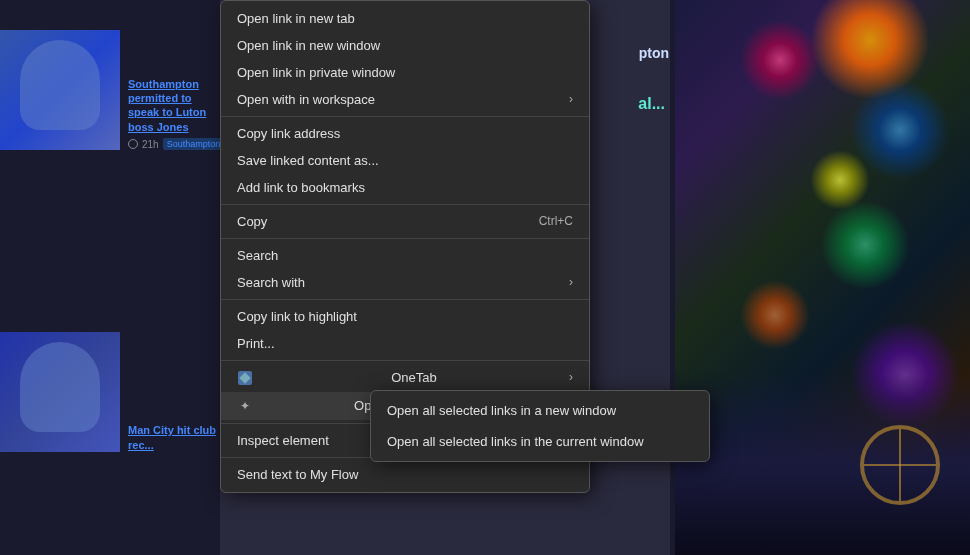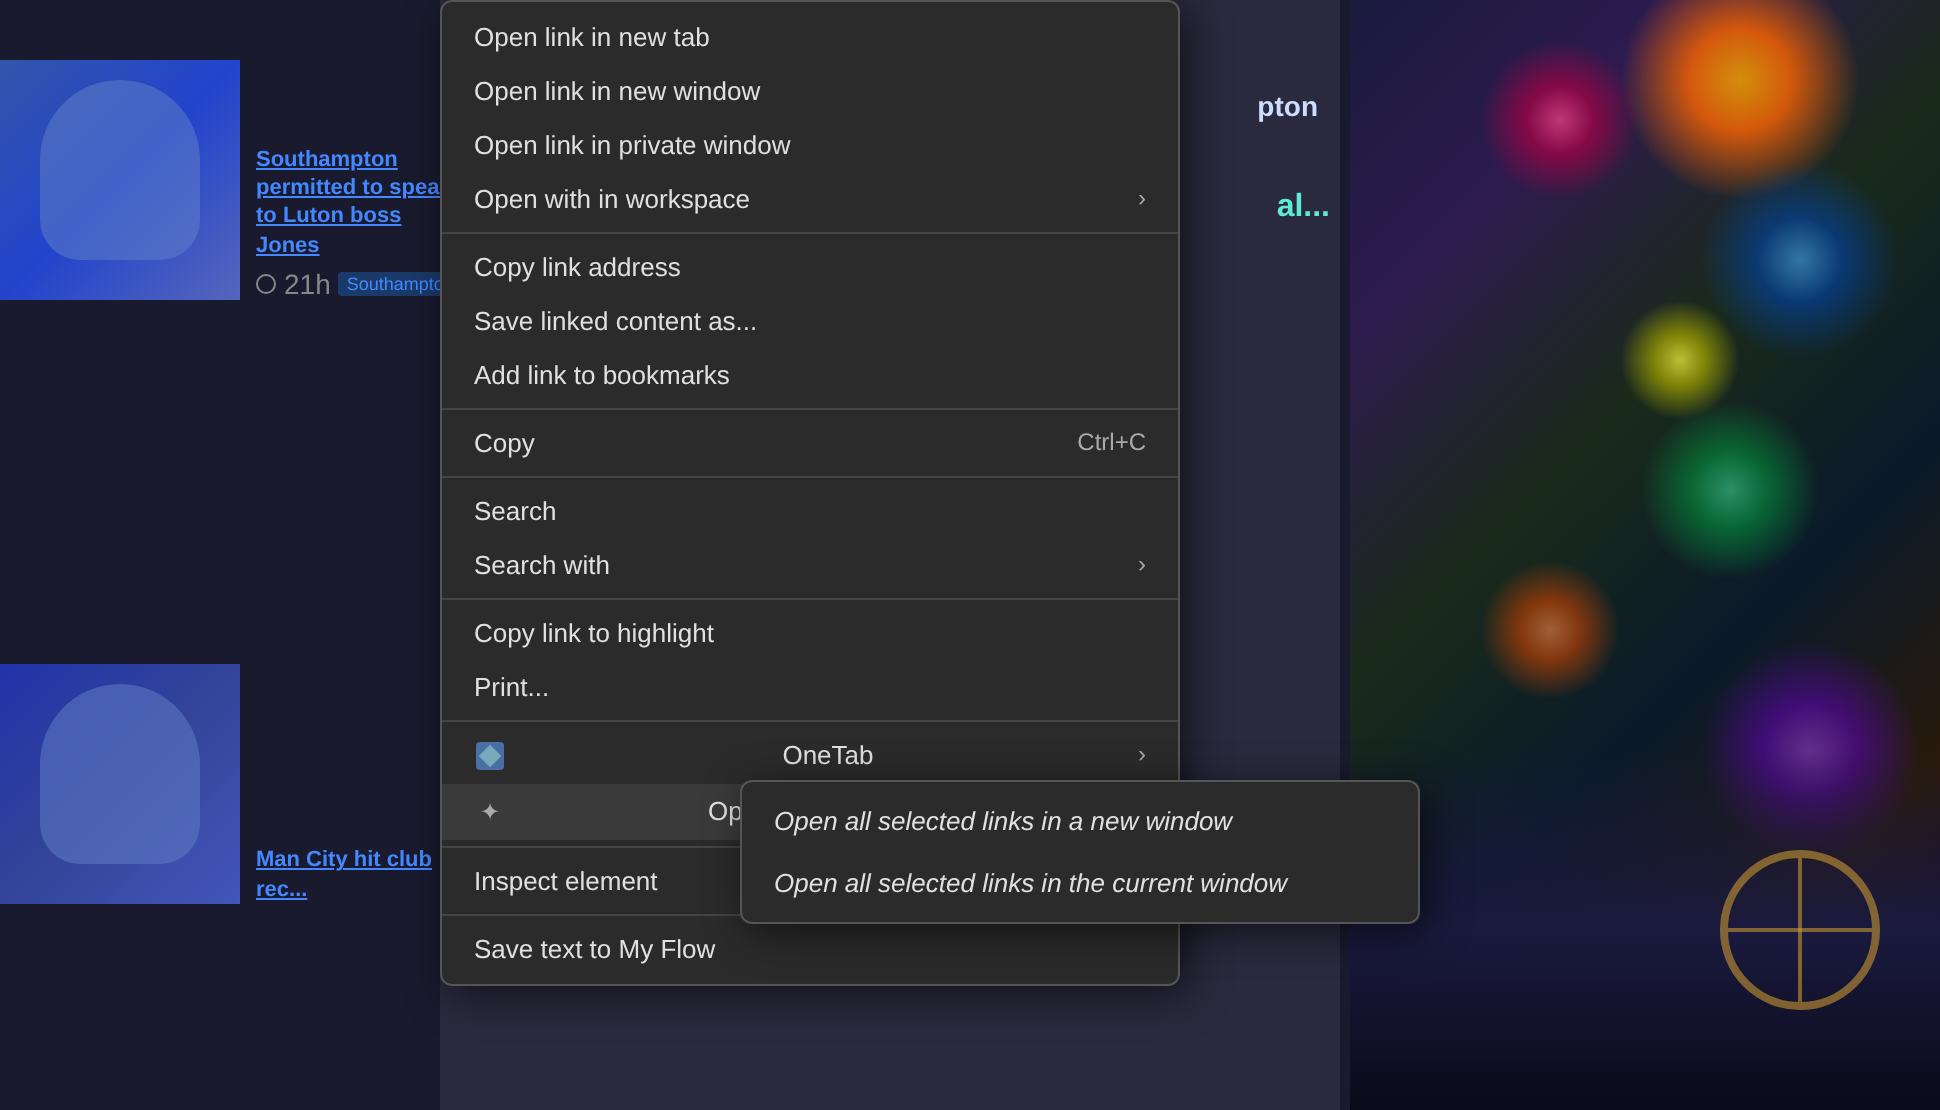--- a/index.html
+++ b/index.html
@@ -176,42 +176,42 @@
       align-items: center;
       gap: 4px;
       margin-top: 4px;
     }
     .news-time-icon {
       width: 10px; height: 10px;
       border: 1.5px solid #888;
       border-radius: 50%;
     }
     .news-time {
-      font-size: 14px;
+      font-size: 10px;
       color: #888;
     }
     .news-tag {
       font-size: 9px;
       background: #1a3a6a;
       color: #4488ff;
       padding: 1px 4px;
       border-radius: 2px;
     }
 
     
     .right-content {
       position: absolute;
       left: 220px; top: 0;
       width: 455px;
       height: 555px;
       z-index: 1;
     }
     .partial-text-1 {
       position: absolute;
-      top: 45px; right: 16px;
+      top: 45px; right: 6px;
       font-size: 14px;
       color: #ccddff;
       font-weight: 600;
       padding-left: 36px;
     }
     .partial-text-2 {
       position: absolute;
       top: 95px; right: 10px;
       font-size: 16px;
       color: #5eead4;
@@ -294,21 +294,20 @@
       border-radius: 6px;
       box-shadow: 4px 4px 20px rgba(0,0,0,0.6);
       z-index: 101;
       padding: 4px 0;
     }
     .submenu-item {
       padding: 8px 16px;
       cursor: pointer;
       color: #e0e0e0;
       font-size: 13px;
-      font-style: italic;
     }
   </style>
 </head>
 <body>
 
 <div class="bg-left"></div>
 <div class="bg-right"></div>
 <div class="bg-fireworks">
   <div class="firework fw1"></div>
   <div class="firework fw2"></div>
@@ -412,20 +411,20 @@
       <span class="label">Open Selected Links</span>
       <span class="arrow">›</span>
     </div>
     <div class="menu-separator"></div>
     <div class="menu-item">
       <span class="label">Inspect element</span>
       <span class="shortcut">Ctrl+Shift+C</span>
     </div>
     <div class="menu-separator"></div>
     <div class="menu-item">
-      <span class="label">Save text to My Flow</span>
+      <span class="label">Send text to My Flow</span>
     </div>
   </div>
 
 <div class="submenu" id="submenu">
 <div class="submenu-item">Open all selected links in a new window</div>
     <div class="submenu-item">Open all selected links in the current window</div>
   </div>
 
 </body></html>

